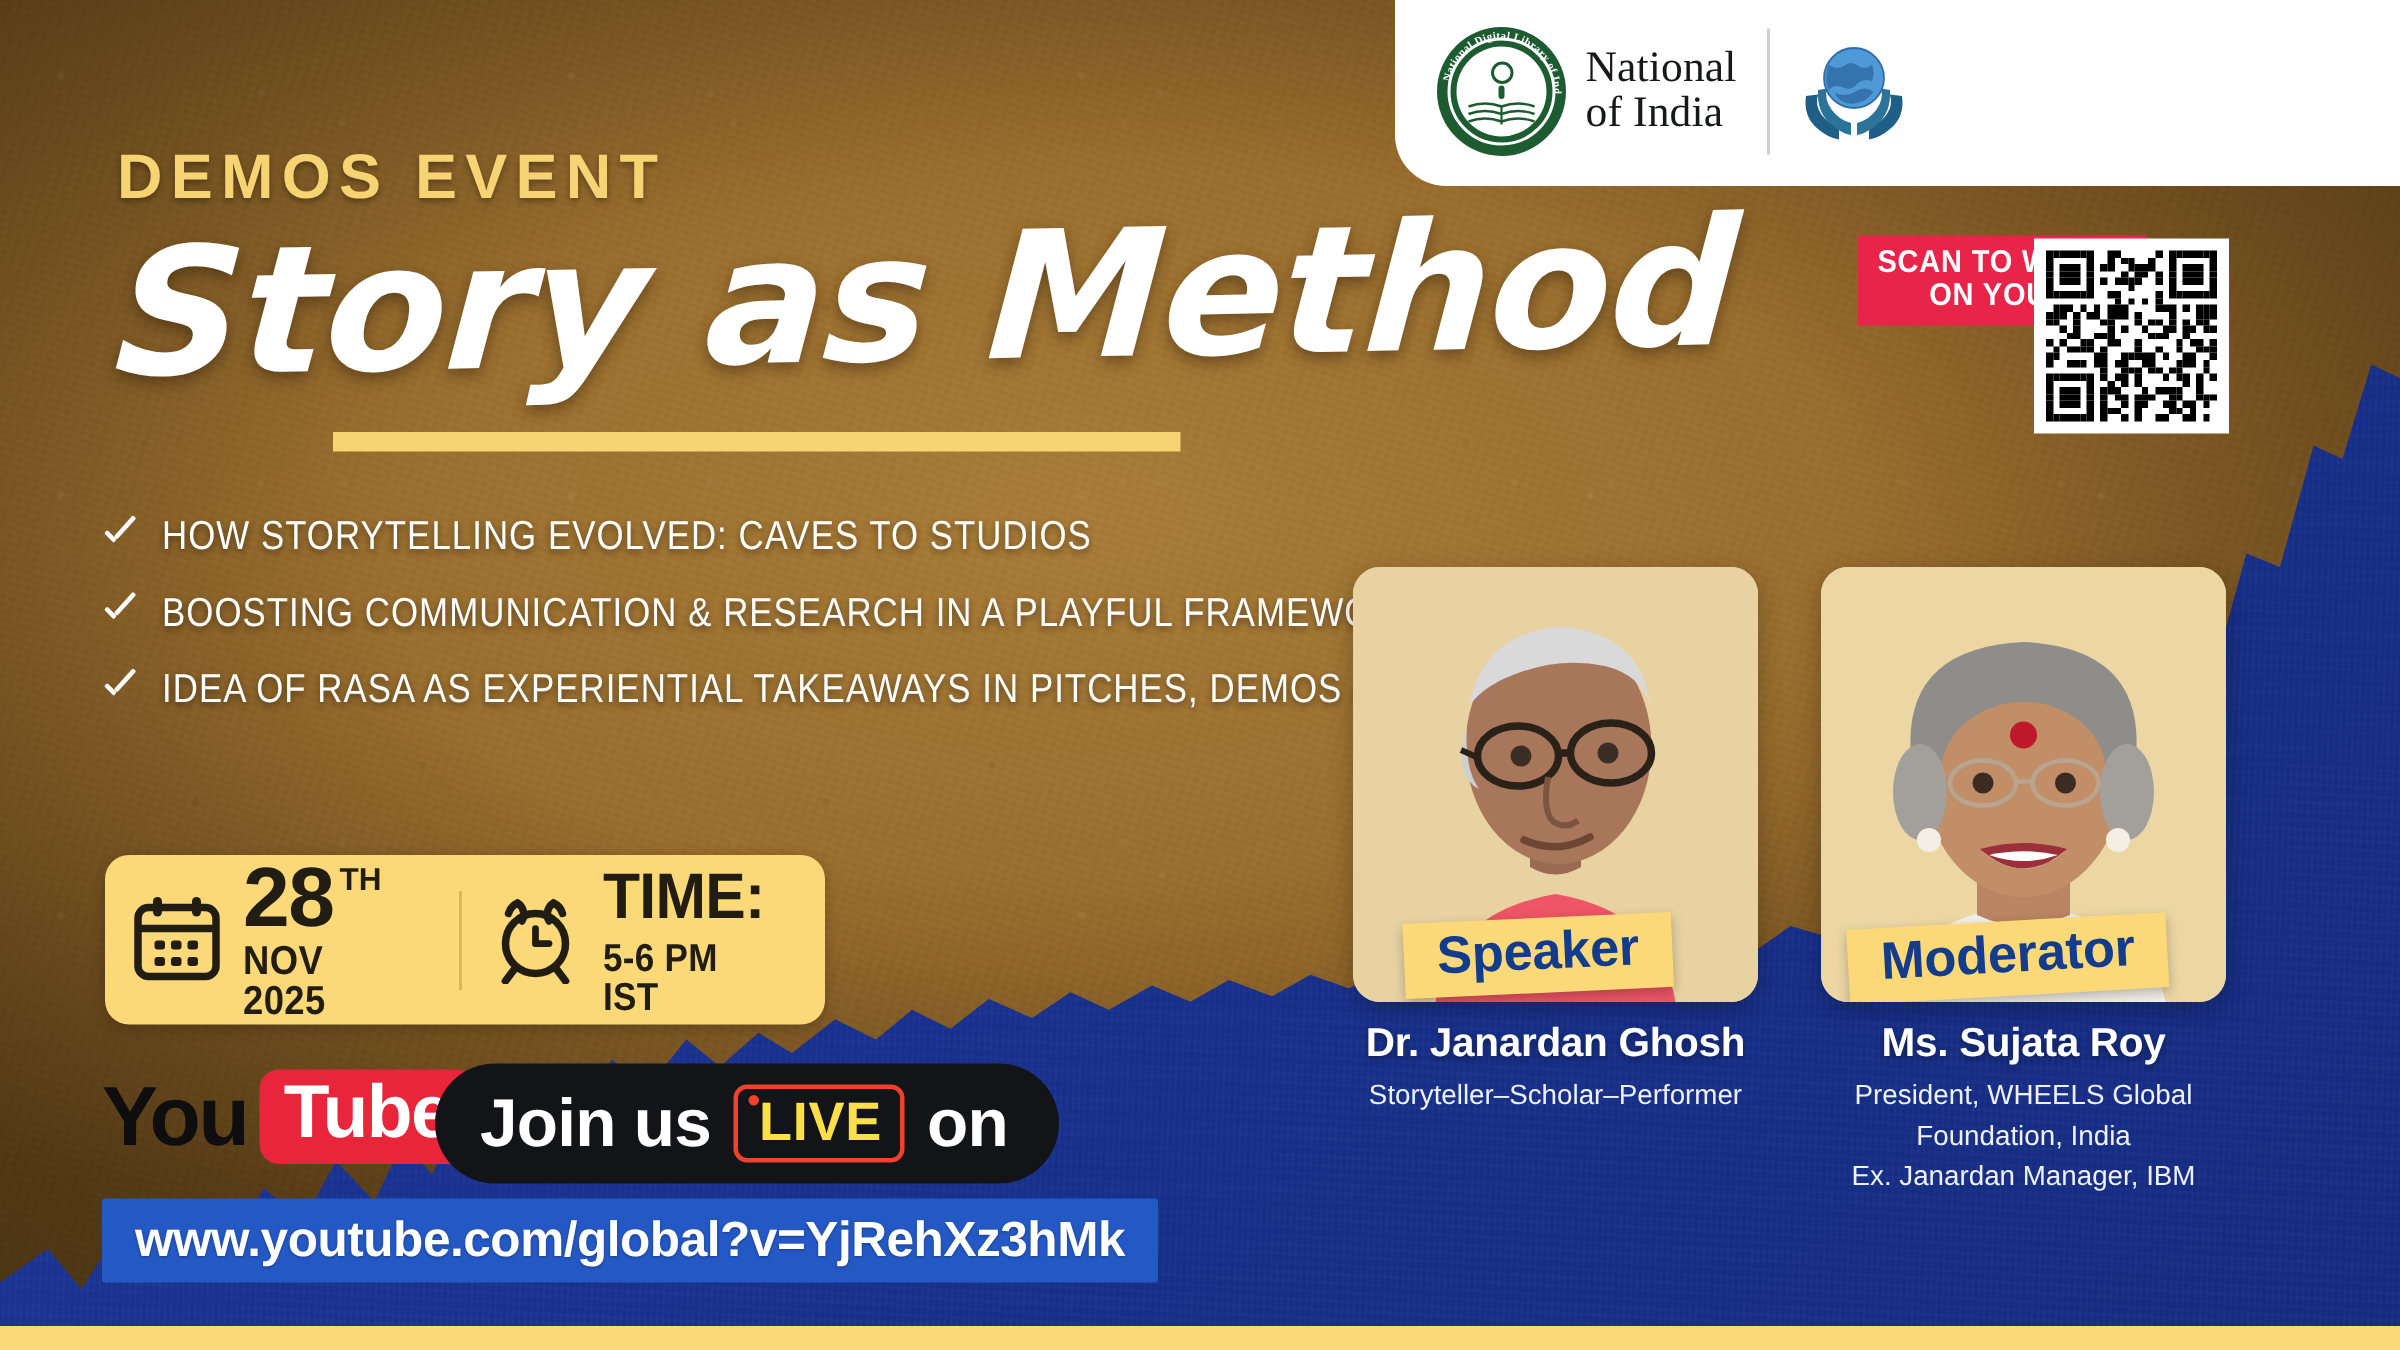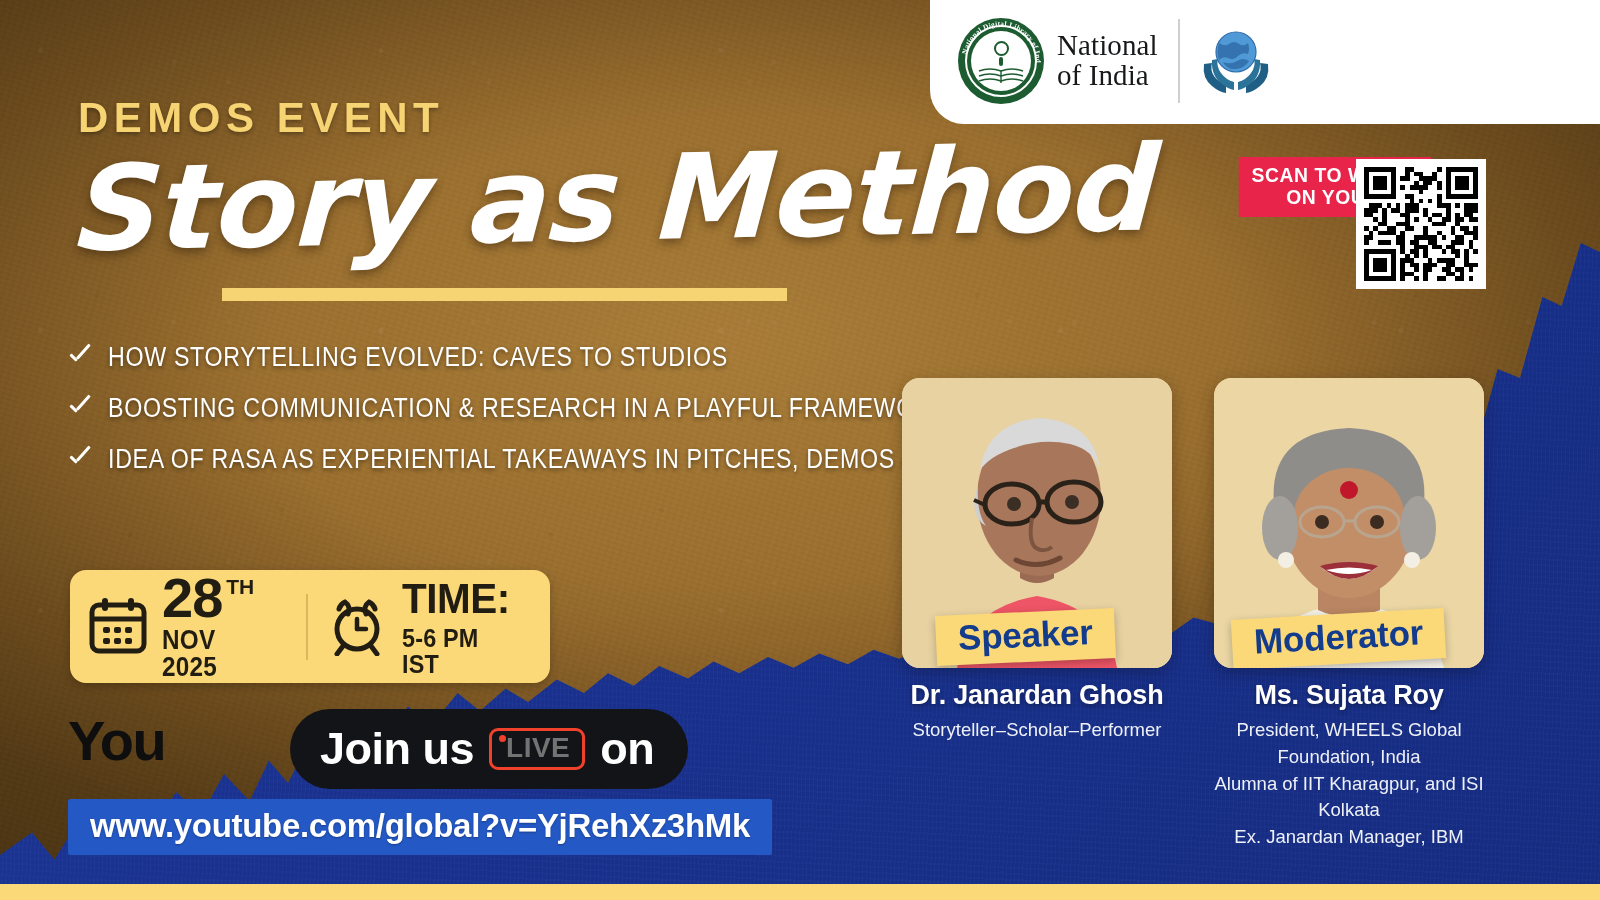--- a/index.html
+++ b/index.html
@@ -249,21 +249,21 @@
   .join-text{font-size:45px;font-weight:700;color:#fff;letter-spacing:-.5px;}
   .live-chip{
     border:3px solid #F0412B;border-radius:9px;
     padding:1px 12px 3px 14px;
     position:relative;
     display:flex;align-items:center;
   }
   .live-chip .dot{
     position:absolute;left:7px;top:4px;width:7px;height:7px;border-radius:50%;background:#F0412B;
   }
-  .live-chip span{font-size:28px;font-weight:700;color:#737373;letter-spacing:.5px;}
+  .live-chip span{font-size:36px;font-weight:700;color:#fde047;letter-spacing:.5px;}
   .url-bar{
     position:absolute;top:799px;left:68px;
     background:#2458C4;
     padding:8px 22px 10px 22px;
     border-radius:2px;
   }
   .url-bar span{
     font-size:33px;font-weight:700;color:#fff;letter-spacing:-.3px;
     text-shadow:0 1px 2px rgba(0,0,0,.3);
   }
@@ -1050,20 +1050,21 @@
       </svg>
       <div class="time-stack">
         <div class="time-label">TIME:</div>
         <div class="time-val">5-6 PM IST</div>
       </div>
     </div>
   </div>
 
   <div class="yt-logo">
     <span class="yt-you">You</span>
+    <span class="yt-tube">Tube</span>
   </div>
 
   <div class="join-pill">
     <span class="join-text">Join us</span>
     <span class="live-chip">
       <i class="dot"></i>
       <span>LIVE</span>
     </span>
     <span class="join-text">on</span>
   </div>
@@ -1119,18 +1120,17 @@
         <path d="M112 192 q23 -5 46 0 q-23 8 -46 0z" fill="#ffffff"></path>
         <circle cx="72" cy="182" r="8" fill="#f3efe4"></circle>
         <circle cx="198" cy="182" r="8" fill="#f3efe4"></circle>
         <path d="M168 240 q26 6 40 28 l-40 0z" fill="#2b4f92"></path>
       </svg>
       <div class="role-tag" style="left:18px;bottom:4px;transform:rotate(-3.2deg);">Moderator</div>
     </div>
     <div class="person-name">Ms. Sujata Roy</div>
     <div class="person-sub">
       <div>President, WHEELS Global Foundation, India</div>
-      <div>Alumna of IIT Kharagpur, and ISI Kolkata</div>
       <div>Ex. Janardan Manager, IBM</div>
     </div>
   </div>
 
 </div>
 
 </body></html>

